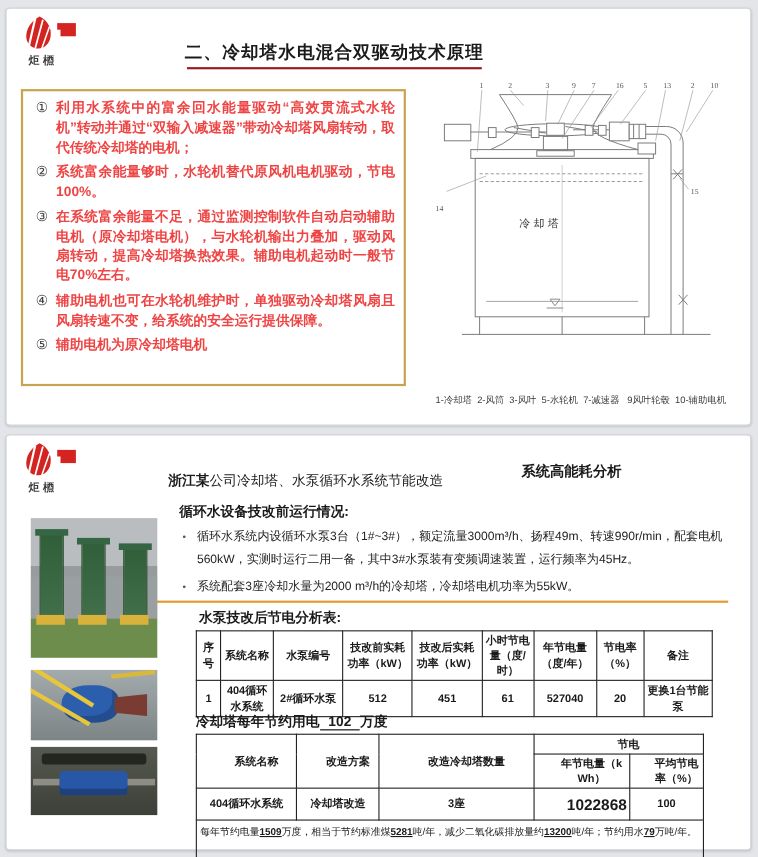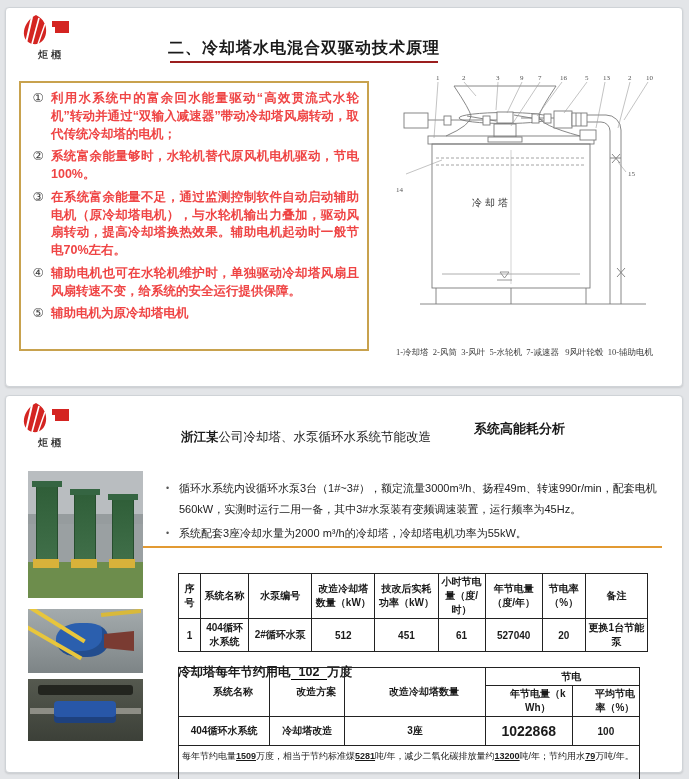--- a/index.html
+++ b/index.html
@@ -10,36 +10,36 @@
   }
   .slide{
     position:absolute;left:5px;width:676px;background:#ffffff;
     border:1px solid #cfd3d7;border-radius:4px;box-shadow:0 1px 2px rgba(0,0,0,.12);
   }
   #slide1{top:7px;height:378px;}
   #slide2{top:395px;height:376px;}
   .abs{position:absolute;}
   
   .logo{position:absolute;left:16px;top:6px;width:70px;height:52px;}
-  .logo-text{position:absolute;left:16px;top:34px;font-size:10px;letter-spacing:3px;color:#3a3a3a;font-weight:bold;}
+  .logo-text{position:absolute;left:4px;top:34px;font-size:10px;letter-spacing:3px;color:#3a3a3a;font-weight:bold;}
   
   .s1-title{position:absolute;left:162px;top:30px;font-size:16px;font-weight:bold;letter-spacing:1px;margin:0;}
   .s1-underline{position:absolute;left:164px;top:53px;width:268px;height:2px;background:#9b1e1e;}
   .list-box{position:absolute;left:13px;top:73px;width:350px;height:270px;border:2px solid #c8a24e;padding:7px 8px 4px 4px;box-sizing:border-box;}
   .li-row{display:flex;margin-bottom:5px;}
   .li-num{flex:0 0 26px;text-align:center;font-size:12.5px;line-height:1.42;color:#3d3d3d;}
   .li-txt{flex:1;font-size:12.5px;line-height:1.42;text-align:justify;font-weight:bold;color:#ef4444;}
   .diagram{position:absolute;left:378px;top:50px;width:298px;height:310px;}
   .callout{position:absolute;font-size:7px;color:#555;font-family:"Liberation Serif","DejaVu Serif",serif;}
   .tower-label{position:absolute;left:88px;top:138px;font-size:10px;letter-spacing:3px;color:#333;}
-  .legend{position:absolute;left:12px;top:250px;font-size:8.5px;line-height:2.1;color:#3c3c3c;white-space:pre;font-family:Liberation Serif, serif;}
+  .legend{position:absolute;left:12px;top:261px;font-size:8.5px;line-height:2.1;color:#3c3c3c;white-space:pre;}
   
   .s2-title{position:absolute;left:158px;top:9px;font-size:14.5px;font-weight:bold;color:#e60000;margin:0;letter-spacing:.5px;}
   .s2-analysis{position:absolute;left:468px;top:24px;font-size:13px;font-weight:bold;}
-  .s2-subtitle{position:absolute;left:147px;top:33px;font-size:12.5px;margin-left:28px;}
+  .s2-subtitle{position:absolute;left:147px;top:33px;font-size:12.5px;}
   .s2-subtitle .b{font-weight:bold;}
   .s2-section{position:absolute;left:157px;top:61px;font-size:12.5px;font-weight:bold;}
   .bullets{position:absolute;left:160px;top:82px;width:506px;}
   .b-row{display:flex;margin-bottom:2px;}
   .b-dot{flex:0 0 13px;font-size:9px;color:#555;line-height:2.35;}
   .b-txt{flex:1;font-size:11px;line-height:1.95;color:#222;}
   .divider{position:absolute;left:63px;top:150px;width:593px;height:2px;background:#e29a33;}
   
   .photo{position:absolute;left:22px;width:115px;overflow:hidden;}
   #photo1{top:75px;height:127px;background:linear-gradient(#b9bdc0 0 34%,#969c9e 34% 52%,#8e9496 52% 72%,#6d8d4c 72% 100%);}
@@ -58,28 +58,28 @@
   .p3-body{position:absolute;left:26px;top:22px;width:62px;height:22px;background:#2857a8;border-radius:4px;box-shadow:inset 0 -6px 0 rgba(0,0,0,.25);}
   .p3-shaft{position:absolute;top:29px;height:6px;background:#8d8d85;}
   .p3-top{position:absolute;left:10px;top:6px;width:95px;height:10px;background:#23251f;border-radius:3px;}
   
   .tbl-title{position:absolute;left:175px;top:157px;font-size:12.5px;font-weight:bold;}
   table{border-collapse:collapse;table-layout:fixed;}
   td{border:1px solid #222;text-align:center;vertical-align:middle;font-size:10px;padding:1px 2px;word-break:break-all;}
   #table1{position:absolute;left:172px;top:177px;width:470px;}
   #table1 .th{font-weight:bold;height:38px;}
   #table1 .data-row td{height:30px;font-weight:bold;}
-  .note{position:absolute;left:172px;top:268px;font-size:12.5px;font-weight:bold;}
+  .note{position:absolute;left:172px;top:252px;font-size:12.5px;font-weight:bold;}
   .note-val{border-bottom:1.5px solid #000;padding:0 8px;}
   #table2{position:absolute;left:172px;top:271px;width:462px;}
   #table2 .th{font-weight:bold;padding-left:20px;}
   #table2 .r1 td{height:15px;}
   #table2 .r2 td{height:24px;}
   #table2 .r3 td{height:26px;font-weight:bold;}
-  #table2 .big{font-size:14px;font-weight:normal;}
+  #table2 .big{font-size:14px;font-weight:normal;text-align:right;}
   #t2footer{text-align:left;font-size:9px;white-space:nowrap;padding:4px 2px 18px 3px;font-weight:normal;overflow:hidden;}
   #t2footer .u{text-decoration:underline;font-weight:bold;}
   svg{display:block;}
 </style>
 </head>
 <body>
 
 <section class="slide" id="slide1">
   <div class="logo">
     <svg width="64" height="34" viewBox="0 0 64 34">
@@ -209,20 +209,21 @@
       <rect x="30" y="7" width="17" height="12" fill="#d42421"></rect>
       <rect x="25" y="13" width="8" height="7" fill="#ffffff"></rect>
     </svg>
     <div class="logo-text">炬槱</div>
   </div>
 
   <div class="s2-analysis">系统高能耗分析</div>
   <div class="s2-subtitle">
     <span class="b">浙江某</span><span>公司冷却塔、水泵循环水系统节能改造</span>
   </div>
+  <div class="s2-section">循环水设备技改前运行情况:</div>
 
   <div class="bullets" id="bullets">
       <div class="b-row">
         <span class="b-dot">•</span>
         <span class="b-txt">循环水系统内设循环水泵3台（1#~3#），额定流量3000m³/h、扬程49m、转速990r/min，配套电机560kW，实测时运行二用一备，其中3#水泵装有变频调速装置，运行频率为45Hz。</span>
       </div>
       <div class="b-row">
         <span class="b-dot">•</span>
         <span class="b-txt">系统配套3座冷却水量为2000 m³/h的冷却塔，冷却塔电机功率为55kW。</span>
       </div>
@@ -249,38 +250,39 @@
     <div class="p2-rail1"></div>
     <div class="p2-rail2"></div>
   </div>
   <div class="photo" id="photo3">
     <div class="p3-top"></div>
     <div class="p3-shaft" style="left:2px;width:28px;"></div>
     <div class="p3-shaft" style="right:2px;width:30px;"></div>
     <div class="p3-body"></div>
   </div>
 
+  <div class="tbl-title">水泵技改后节电分析表:</div>
   <table id="table1">
     <colgroup>
       <col style="width:22px">
         <col style="width:48px">
         <col style="width:63px">
       <col style="width:63px">
         <col style="width:63px">
         <col style="width:47px">
       <col style="width:57px">
         <col style="width:43px">
         <col style="width:62px">
     </colgroup>
     <tbody id="t1body">
         <tr>
           <td class="th">序号</td>
           <td class="th">系统名称</td>
           <td class="th">水泵编号</td>
-          <td class="th">改造冷却塔数量（kW）</td>
+          <td class="th">技改前实耗功率（kW）</td>
           <td class="th">技改后实耗功率（kW）</td>
           <td class="th">小时节电量（度/时）</td>
           <td class="th">年节电量（度/年）</td>
           <td class="th">节电率（%）</td>
           <td class="th">备注</td>
         </tr>
         <tr class="data-row">
           <td>1</td>
           <td>404循环水系统</td>
           <td>2#循环水泵</td>

